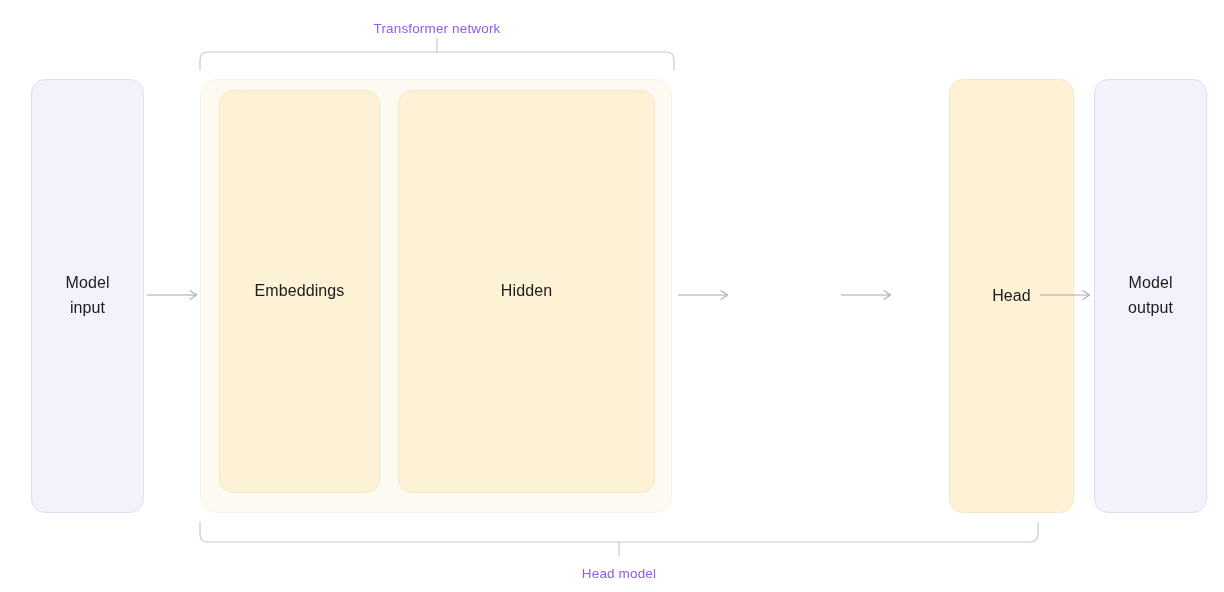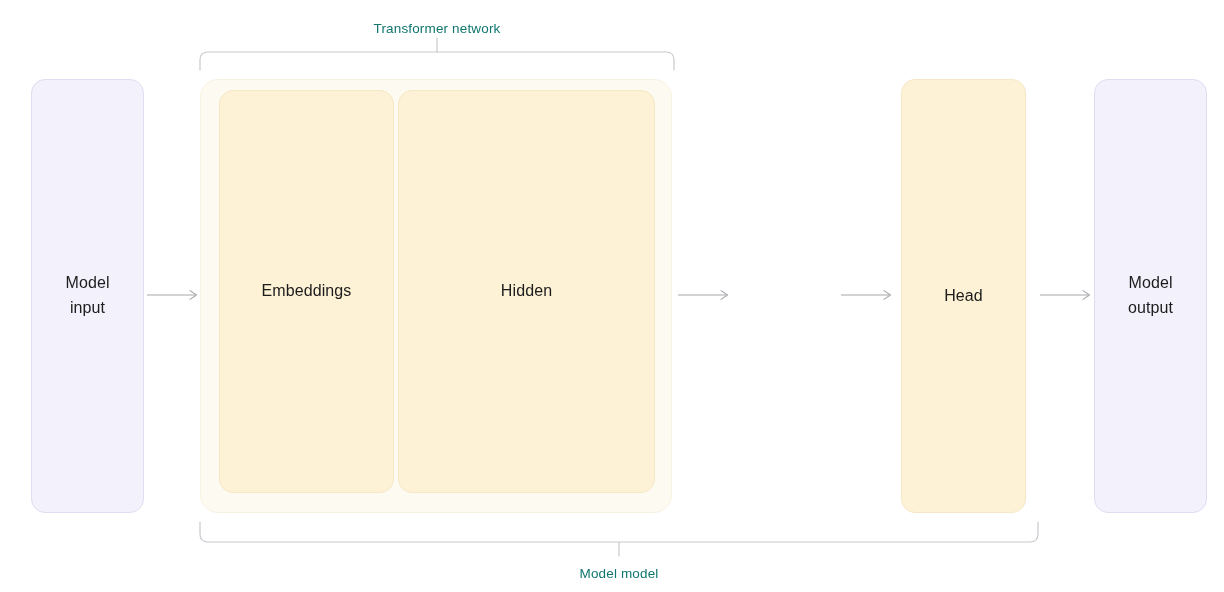--- a/index.html
+++ b/index.html
@@ -66,21 +66,21 @@
   .bracket {
     position: absolute;
     pointer-events: none;
   }
   .bracket svg { display: block; overflow: visible; }
 
   
   .caption {
     position: absolute;
     font-size: 13.5px;
-    color: #0f766e;
+    color: #8b5cf6;
     letter-spacing: .15px;
     white-space: nowrap;
     text-align: center;
   }
 
   
   .watermark {
     position: absolute;
     font-size: 21px;
     color: #d2d2d6;
@@ -106,53 +106,53 @@
 
   <div class="arrow" style="left:147px; top:289px; width:54px;">
     <svg width="54" height="12" viewBox="0 0 54 12" fill="none">
       <path d="M0 6 L48 6" stroke="#a8a8ad" stroke-width="1.1"></path>
       <path d="M43 1.6 L49.5 6 L43 10.4" stroke="#a8a8ad" stroke-width="1.1" fill="none" stroke-linecap="round" stroke-linejoin="round"></path>
     </svg>
   </div>
 
   <div class="cream-wrap" style="left:200px; top:79px; width:472px; height:434px;"></div>
 
-  <div class="block amber" style="left:219px; top:90px; width:175px; height:403px;">Embeddings</div>
+  <div class="block amber" style="left:219px; top:90px; width:161px; height:403px;">Embeddings</div>
 
   <div class="block amber" style="left:398px; top:90px; width:257px; height:403px;">Hidden</div>
 
   <div class="arrow" style="left:678px; top:289px; width:54px;">
     <svg width="54" height="12" viewBox="0 0 54 12" fill="none">
       <path d="M0 6 L48 6" stroke="#a8a8ad" stroke-width="1.1"></path>
       <path d="M43 1.6 L49.5 6 L43 10.4" stroke="#a8a8ad" stroke-width="1.1" fill="none" stroke-linecap="round" stroke-linejoin="round"></path>
     </svg>
   </div>
 
 
   <div class="arrow" style="left:841px; top:289px; width:54px;">
     <svg width="54" height="12" viewBox="0 0 54 12" fill="none">
       <path d="M0 6 L48 6" stroke="#a8a8ad" stroke-width="1.1"></path>
       <path d="M43 1.6 L49.5 6 L43 10.4" stroke="#a8a8ad" stroke-width="1.1" fill="none" stroke-linecap="round" stroke-linejoin="round"></path>
     </svg>
   </div>
 
-  <div class="block amber" style="left:901px; top:79px; width:125px; height:434px;">Head</div>
+  <div class="block amber" style="left:949px; top:79px; width:125px; height:434px;">Head</div>
 
   <div class="arrow" style="left:1040px; top:289px; width:54px;">
     <svg width="54" height="12" viewBox="0 0 54 12" fill="none">
       <path d="M0 6 L48 6" stroke="#a8a8ad" stroke-width="1.1"></path>
       <path d="M43 1.6 L49.5 6 L43 10.4" stroke="#a8a8ad" stroke-width="1.1" fill="none" stroke-linecap="round" stroke-linejoin="round"></path>
     </svg>
   </div>
 
   <div class="block lavender" style="left:1094px; top:79px; width:113px; height:434px;">Model
 output</div>
 
   <div class="bracket" style="left:198px; top:520px; width:842px; height:32px;">
     <svg width="842" height="32" viewBox="0 0 842 32" fill="none">
       <path d="M2 2 L2 14 Q2 22 10 22 L832 22 Q840 22 840 14 L840 2" stroke="#c9c9cf" stroke-width="1.2" fill="none" stroke-linecap="round"></path>
       <path d="M421 22 L421 36" stroke="#c9c9cf" stroke-width="1.2" stroke-linecap="round"></path>
     </svg>
   </div>
-  <div class="caption" style="left:198px; top:566px; width:842px;">Model model</div>
+  <div class="caption" style="left:198px; top:566px; width:842px;">Head model</div>
 
 
 </div>
 
 </body></html>

